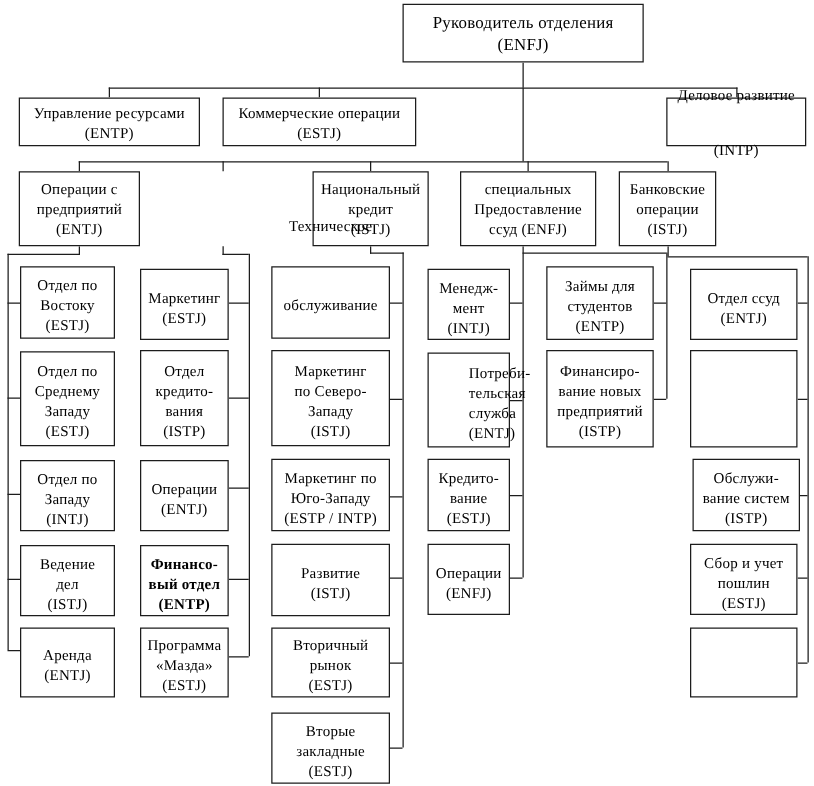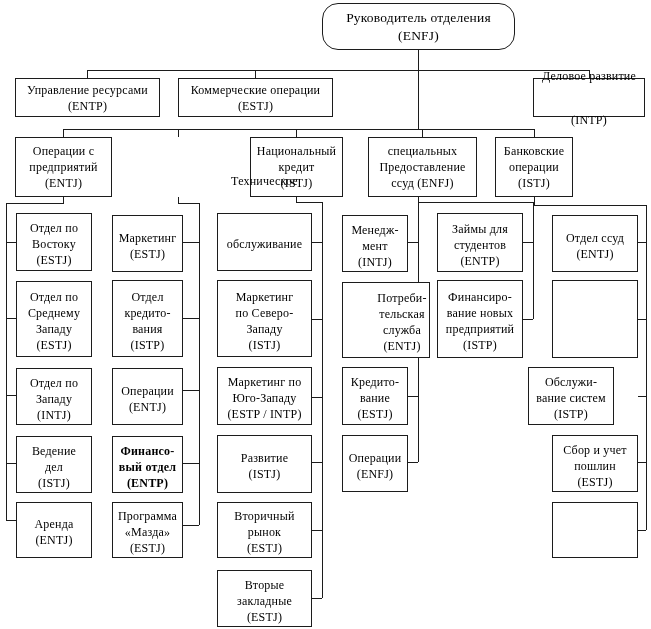--- a/index.html
+++ b/index.html
@@ -85,21 +85,21 @@
     <div class="edge" style="left: 523px; top: 242px; width: 10px; height: 1px; background: rgb(28, 28, 28);"></div>
     <div class="edge" style="left: 523px; top: 319px; width: 10px; height: 1px; background: rgb(28, 28, 28);"></div>
     <div class="edge" style="left: 534px; top: 197px; width: 1px; height: 8px; background: rgb(28, 28, 28);"></div>
     <div class="edge" style="left: 534px; top: 205px; width: 112px; height: 1px; background: rgb(28, 28, 28);"></div>
     <div class="edge" style="left: 646px; top: 205px; width: 1px; height: 325px; background: rgb(28, 28, 28);"></div>
     <div class="edge" style="left: 638px; top: 242px; width: 8px; height: 1px; background: rgb(28, 28, 28);"></div>
     <div class="edge" style="left: 638px; top: 319px; width: 8px; height: 1px; background: rgb(28, 28, 28);"></div>
     <div class="edge" style="left: 638px; top: 396px; width: 8px; height: 1px; background: rgb(28, 28, 28);"></div>
     <div class="edge" style="left: 638px; top: 462px; width: 8px; height: 1px; background: rgb(28, 28, 28);"></div>
     <div class="edge" style="left: 638px; top: 530px; width: 8px; height: 1px; background: rgb(28, 28, 28);"></div>
-    <div class="node" data-level="1" style="left: 322px; top: 3px; width: 193px; height: 47px; border-color: rgb(28, 28, 28); border-radius: 16px;">
+    <div class="node" data-level="1" style="left: 322px; top: 3px; width: 193px; height: 47px; border-color: rgb(28, 28, 28);">
       <div class="nline">Руководитель отделения</div>
       <div class="nline">(ENFJ)</div>
     </div>
     <div class="node" data-level="2" style="left: 15px; top: 78px; width: 145px; height: 39px; border-color: rgb(28, 28, 28);">
       <div class="nline">Управление ресурсами</div>
       <div class="nline">(ENTP)</div>
     </div>
     <div class="node" data-level="2" style="left: 178px; top: 78px; width: 155px; height: 39px; border-color: rgb(28, 28, 28);">
       <div class="nline">Коммерческие операции</div>
       <div class="nline">(ESTJ)</div>
@@ -205,21 +205,21 @@
     <div class="node" data-level="4" style="left: 217px; top: 570px; width: 95px; height: 57px; border-color: rgb(28, 28, 28);">
       <div class="nline">Вторые</div>
       <div class="nline">закладные</div>
       <div class="nline">(ESTJ)</div>
     </div>
     <div class="node" data-level="4" style="left: 342px; top: 215px; width: 66px; height: 57px; border-color: rgb(28, 28, 28);">
       <div class="nline">Менедж-</div>
       <div class="nline">мент</div>
       <div class="nline">(INTJ)</div>
     </div>
-    <div class="node" data-level="4" style="left: 342px; top: 282px; width: 88px; height: 76px; border-color: rgb(28, 28, 28); padding-left: 32px;">
+    <div class="node" data-level="4" style="left: 342px; top: 282px; width: 66px; height: 76px; border-color: rgb(28, 28, 28); padding-left: 32px;">
       <div class="nline">Потреби-</div>
       <div class="nline">тельская</div>
       <div class="nline">служба</div>
       <div class="nline">(ENTJ)</div>
     </div>
     <div class="node" data-level="4" style="left: 342px; top: 367px; width: 66px; height: 58px; border-color: rgb(28, 28, 28);">
       <div class="nline">Кредито-</div>
       <div class="nline">вание</div>
       <div class="nline">(ESTJ)</div>
     </div>
@@ -236,21 +236,21 @@
       <div class="nline">Финансиро-</div>
       <div class="nline">вание новых</div>
       <div class="nline">предприятий</div>
       <div class="nline">(ISTP)</div>
     </div>
     <div class="node" data-level="4" style="left: 552px; top: 215px; width: 86px; height: 57px; border-color: rgb(28, 28, 28);">
       <div class="nline">Отдел ссуд</div>
       <div class="nline">(ENTJ)</div>
     </div>
     <div class="node" data-level="4" style="left: 552px; top: 280px; width: 86px; height: 78px; border-color: rgb(28, 28, 28);"></div>
-    <div class="node" data-level="4" style="left: 528px; top: 367px; width: 86px; height: 58px; border-color: rgb(28, 28, 28);">
+    <div class="node" data-level="4" style="left: 554px; top: 367px; width: 86px; height: 58px; border-color: rgb(28, 28, 28);">
       <div class="nline">Обслужи-</div>
       <div class="nline">вание систем</div>
       <div class="nline">(ISTP)</div>
     </div>
     <div class="node" data-level="4" style="left: 552px; top: 435px; width: 86px; height: 57px; border-color: rgb(28, 28, 28);">
       <div class="nline">Сбор и учет</div>
       <div class="nline">пошлин</div>
       <div class="nline">(ESTJ)</div>
     </div>
     <div class="node" data-level="4" style="left: 552px; top: 502px; width: 86px; height: 56px; border-color: rgb(28, 28, 28);"></div>

